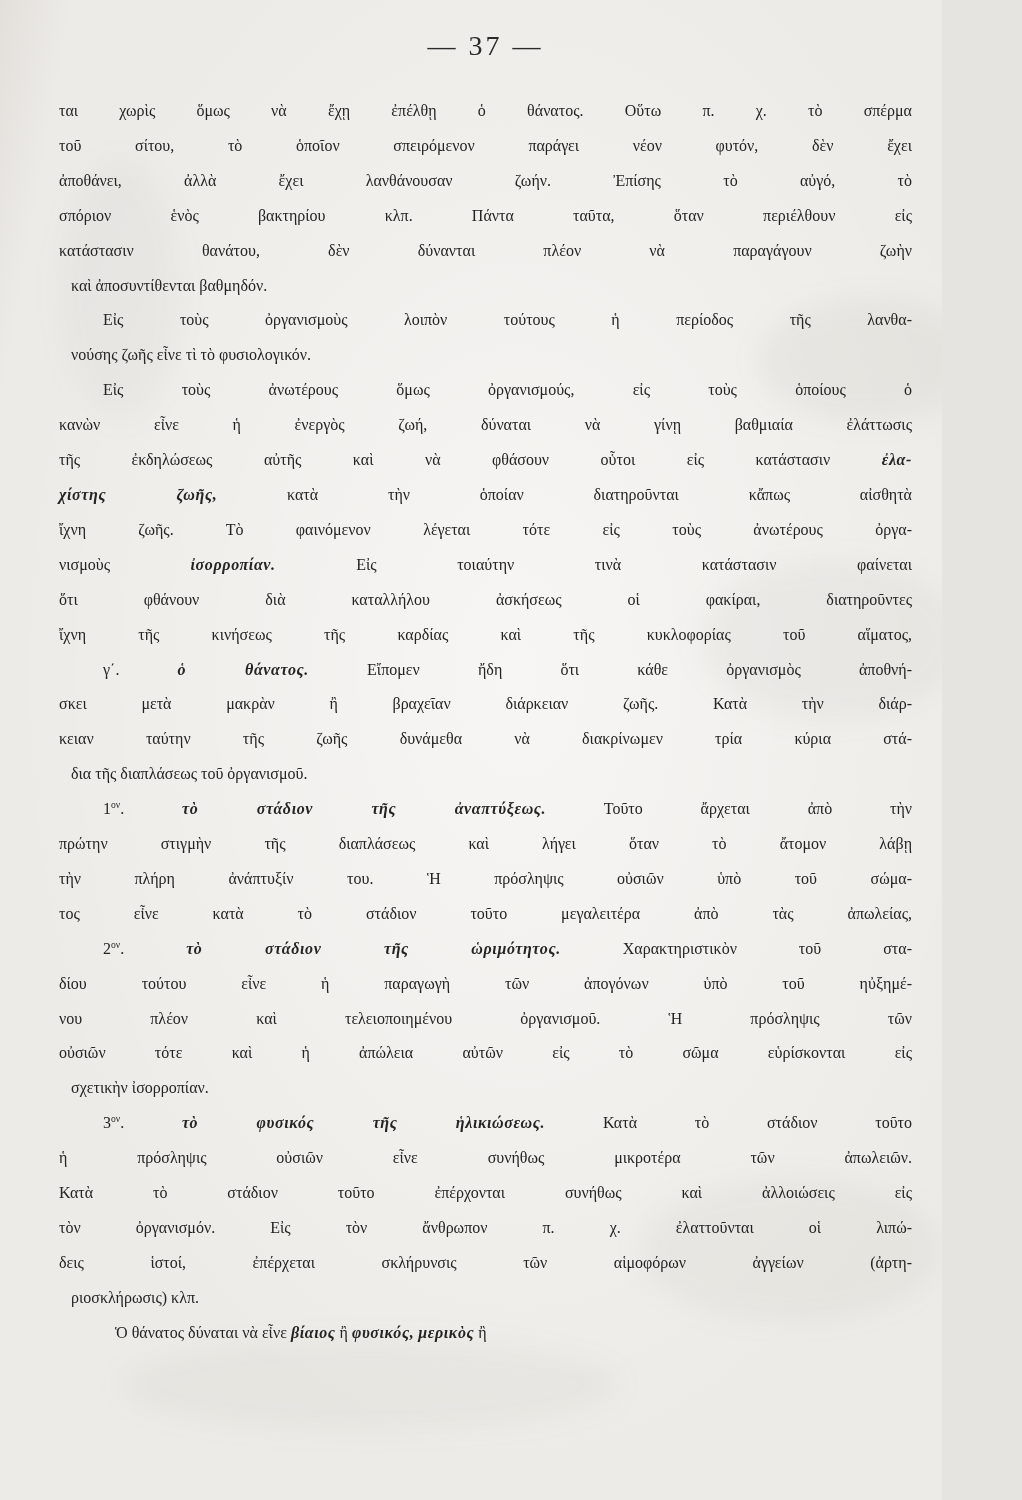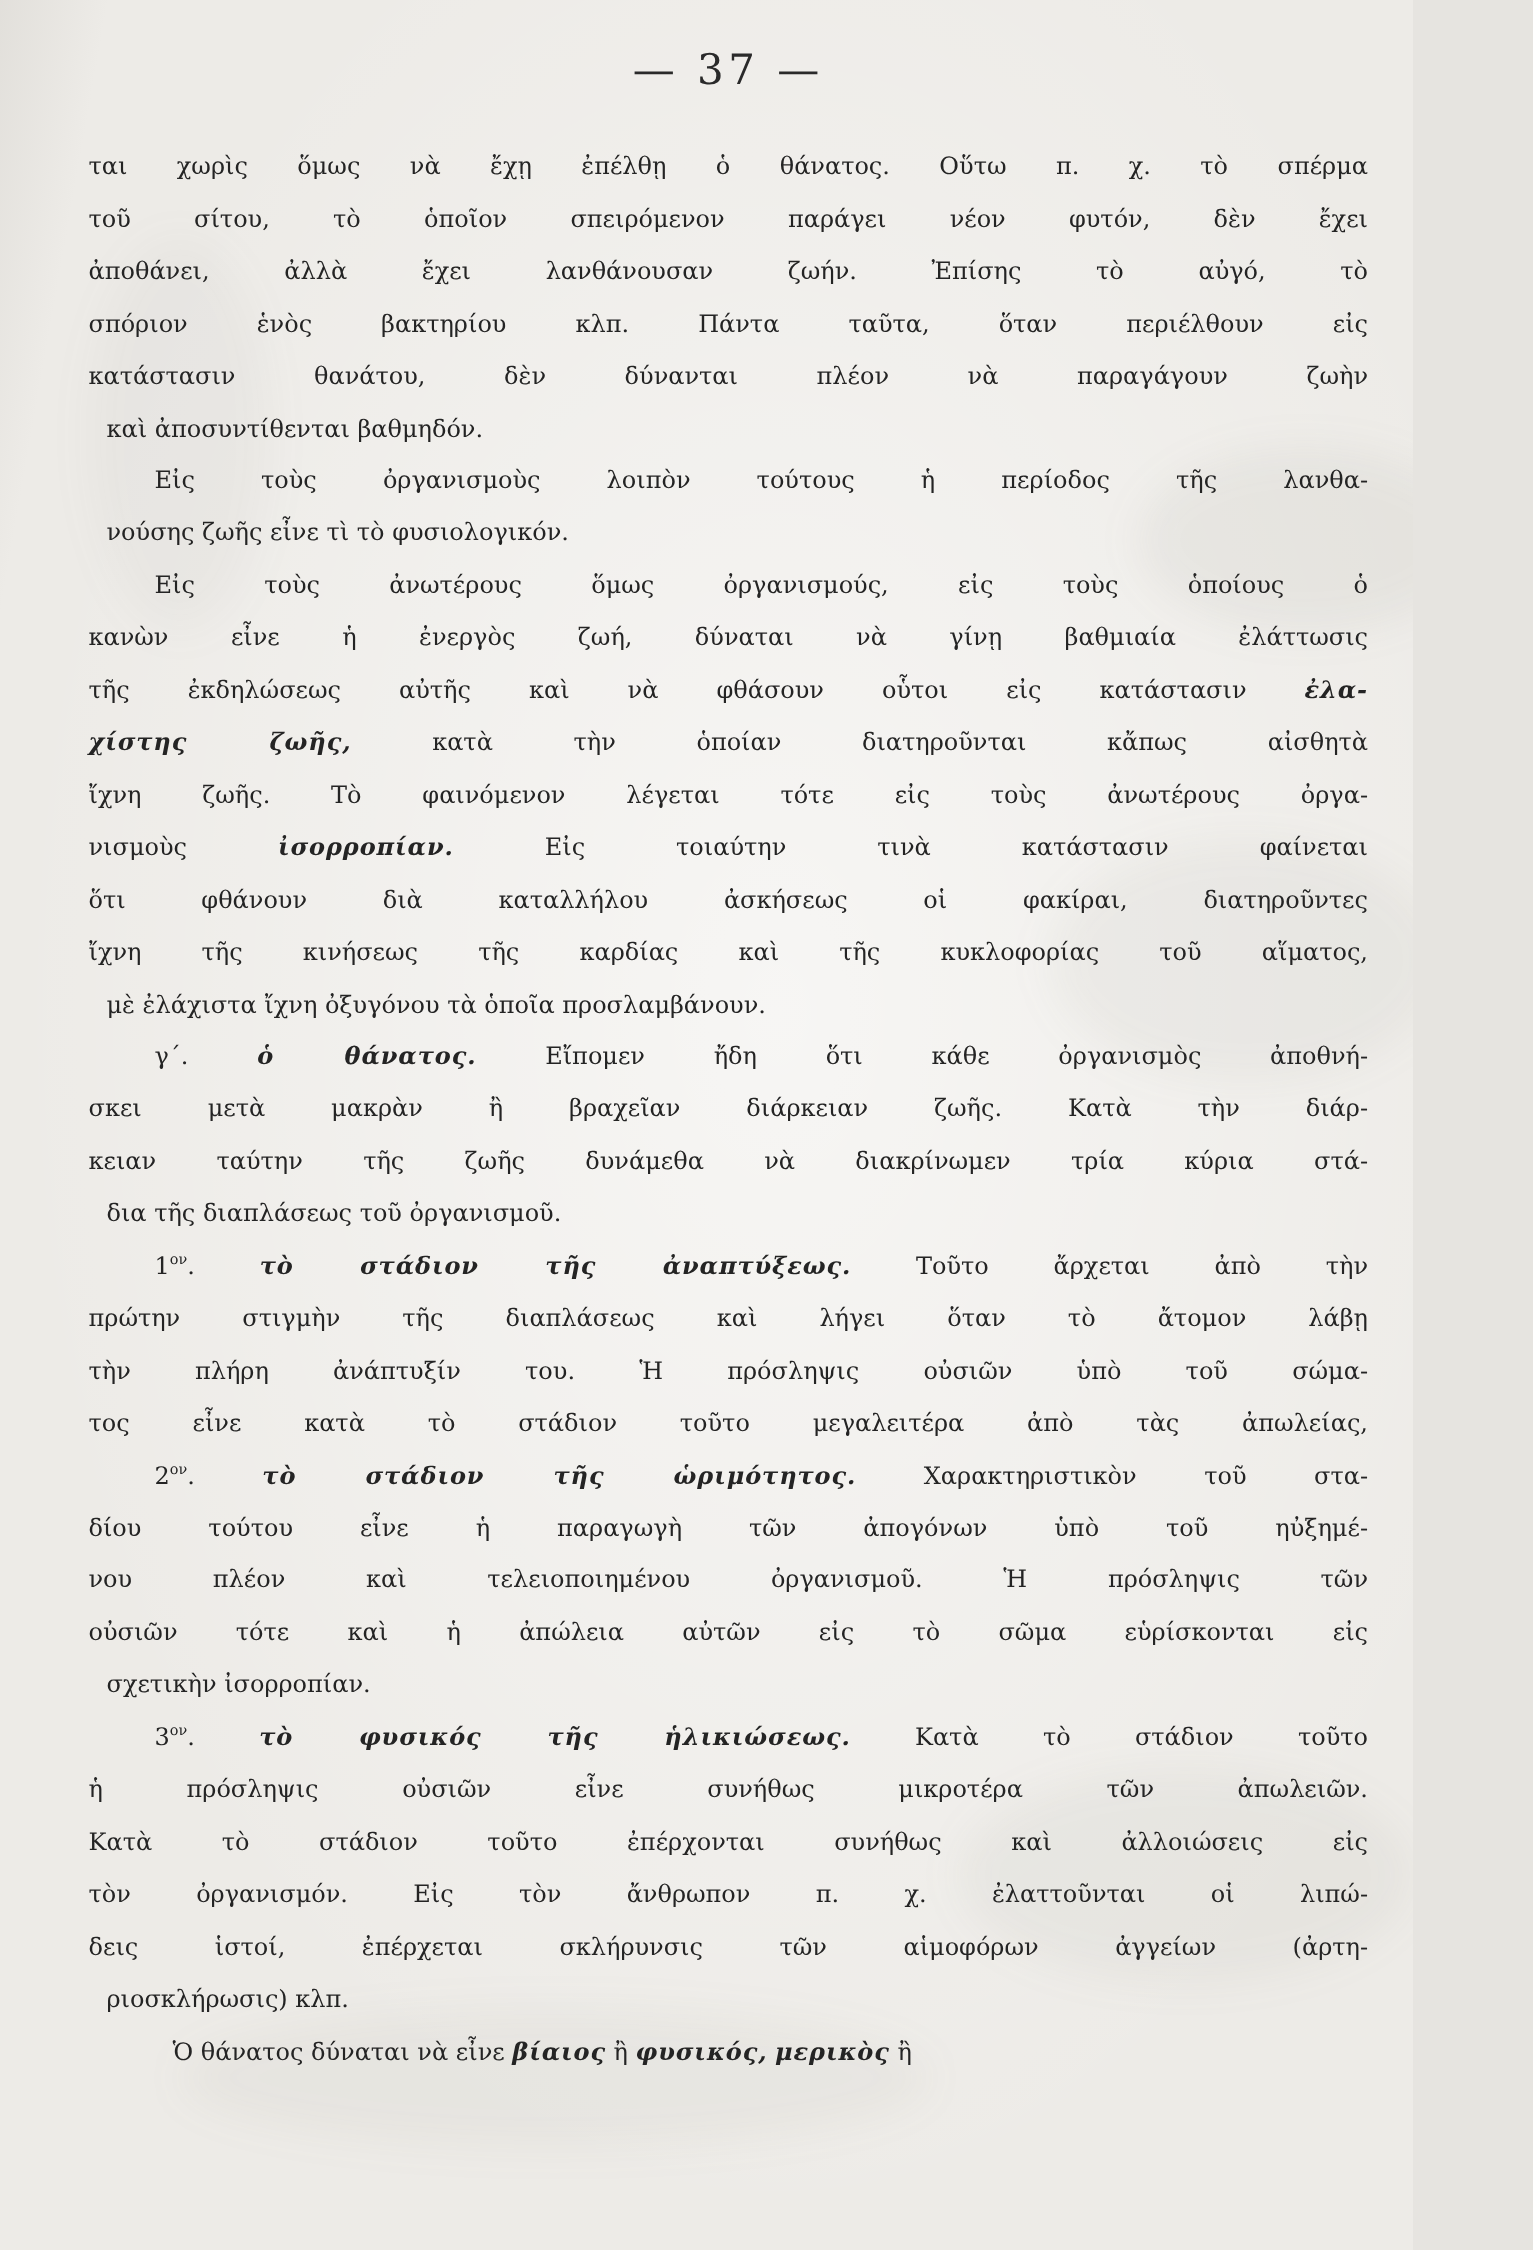--- a/index.html
+++ b/index.html
@@ -15,20 +15,21 @@
   .page{
     position:relative;
     width:942px;height:1500px;
     background:
       radial-gradient(ellipse at 55% 45%, rgba(255,255,255,0.55), rgba(255,255,255,0) 70%),
       linear-gradient(100deg, rgba(205,202,196,0.35) 0%, rgba(205,202,196,0) 6%),
       linear-gradient(0deg, var(--paper), var(--paper));
     background-color:var(--paper);
     color:var(--ink);
     overflow:hidden;
+    font-family:Liberation Serif, serif;
   }
   
   .smudge{position:absolute;border-radius:50%;filter:blur(14px);pointer-events:none;}
   .smudge.s1{left:760px;top:300px;width:220px;height:120px;background:rgba(120,115,105,0.07);}
   .smudge.s2{left:700px;top:560px;width:260px;height:160px;background:rgba(120,115,105,0.06);}
   .smudge.s3{left:640px;top:1180px;width:300px;height:140px;background:rgba(120,115,105,0.06);}
   .smudge.s4{left:120px;top:1340px;width:500px;height:90px;background:rgba(120,115,105,0.05);}
   .smudge.s5{left:60px;top:160px;width:120px;height:260px;background:rgba(120,115,105,0.045);}
 
   .pagenum{
@@ -91,21 +92,20 @@
       <div class="line indent"><span>Εἰς τοὺς ὀργανισμοὺς λοιπὸν τούτους ἡ περίοδος τῆς λανθα-</span></div>
       <div class="line last"><span>νούσης ζωῆς εἶνε τὶ τὸ φυσιολογικόν.</span></div>
       <div class="line indent"><span>Εἰς τοὺς ἀνωτέρους ὅμως ὀργανισμούς, εἰς τοὺς ὁποίους ὁ</span></div>
       <div class="line"><span>κανὼν εἶνε ἡ ἐνεργὸς ζωή, δύναται νὰ γίνῃ βαθμιαία ἐλάττωσις</span></div>
       <div class="line"><span>τῆς ἐκδηλώσεως αὐτῆς καὶ νὰ φθάσουν οὗτοι εἰς κατάστασιν </span><span class="bold">ἐλα-</span></div>
       <div class="line"><span class="bold">χίστης ζωῆς,</span><span> κατὰ τὴν ὁποίαν διατηροῦνται κἄπως αἰσθητὰ</span></div>
       <div class="line"><span>ἴχνη ζωῆς. Τὸ φαινόμενον λέγεται τότε εἰς τοὺς ἀνωτέρους ὀργα-</span></div>
       <div class="line"><span>νισμοὺς </span><span class="bold">ἰσορροπίαν.</span><span> Εἰς τοιαύτην τινὰ κατάστασιν φαίνεται</span></div>
       <div class="line"><span>ὅτι φθάνουν διὰ καταλλήλου ἀσκήσεως οἱ φακίραι, διατηροῦντες</span></div>
       <div class="line"><span>ἴχνη τῆς κινήσεως τῆς καρδίας καὶ τῆς κυκλοφορίας τοῦ αἵματος,</span></div>
-      <div class="line last"><span>μὲ ἐλάχιστα ἴχνη ὀξυγόνου τὰ ὁποῖα προσλαμβάνουν.</span></div>
       <div class="line indent"><span>γ΄. </span><span class="bold">ὁ θάνατος.</span><span> Εἴπομεν ἤδη ὅτι κάθε ὀργανισμὸς ἀποθνή-</span></div>
       <div class="line"><span>σκει μετὰ μακρὰν ἢ βραχεῖαν διάρκειαν ζωῆς. Κατὰ τὴν διάρ-</span></div>
       <div class="line"><span>κειαν ταύτην τῆς ζωῆς δυνάμεθα νὰ διακρίνωμεν τρία κύρια στά-</span></div>
       <div class="line last"><span>δια τῆς διαπλάσεως τοῦ ὀργανισμοῦ.</span></div>
       <div class="line indent"><span>1</span><sup>ον</sup><span>. </span><span class="bold">τὸ στάδιον τῆς ἀναπτύξεως.</span><span> Τοῦτο ἄρχεται ἀπὸ τὴν</span></div>
       <div class="line"><span>πρώτην στιγμὴν τῆς διαπλάσεως καὶ λήγει ὅταν τὸ ἄτομον λάβῃ</span></div>
       <div class="line"><span>τὴν πλήρη ἀνάπτυξίν του. Ἡ πρόσληψις οὐσιῶν ὑπὸ τοῦ σώμα-</span></div>
       <div class="line"><span>τος εἶνε κατὰ τὸ στάδιον τοῦτο μεγαλειτέρα ἀπὸ τὰς ἀπωλείας,</span></div>
       <div class="line indent"><span>2</span><sup>ον</sup><span>. </span><span class="bold">τὸ στάδιον τῆς ὡριμότητος.</span><span> Χαρακτηριστικὸν τοῦ στα-</span></div>
       <div class="line"><span>δίου τούτου εἶνε ἡ παραγωγὴ τῶν ἀπογόνων ὑπὸ τοῦ ηὐξημέ-</span></div>

